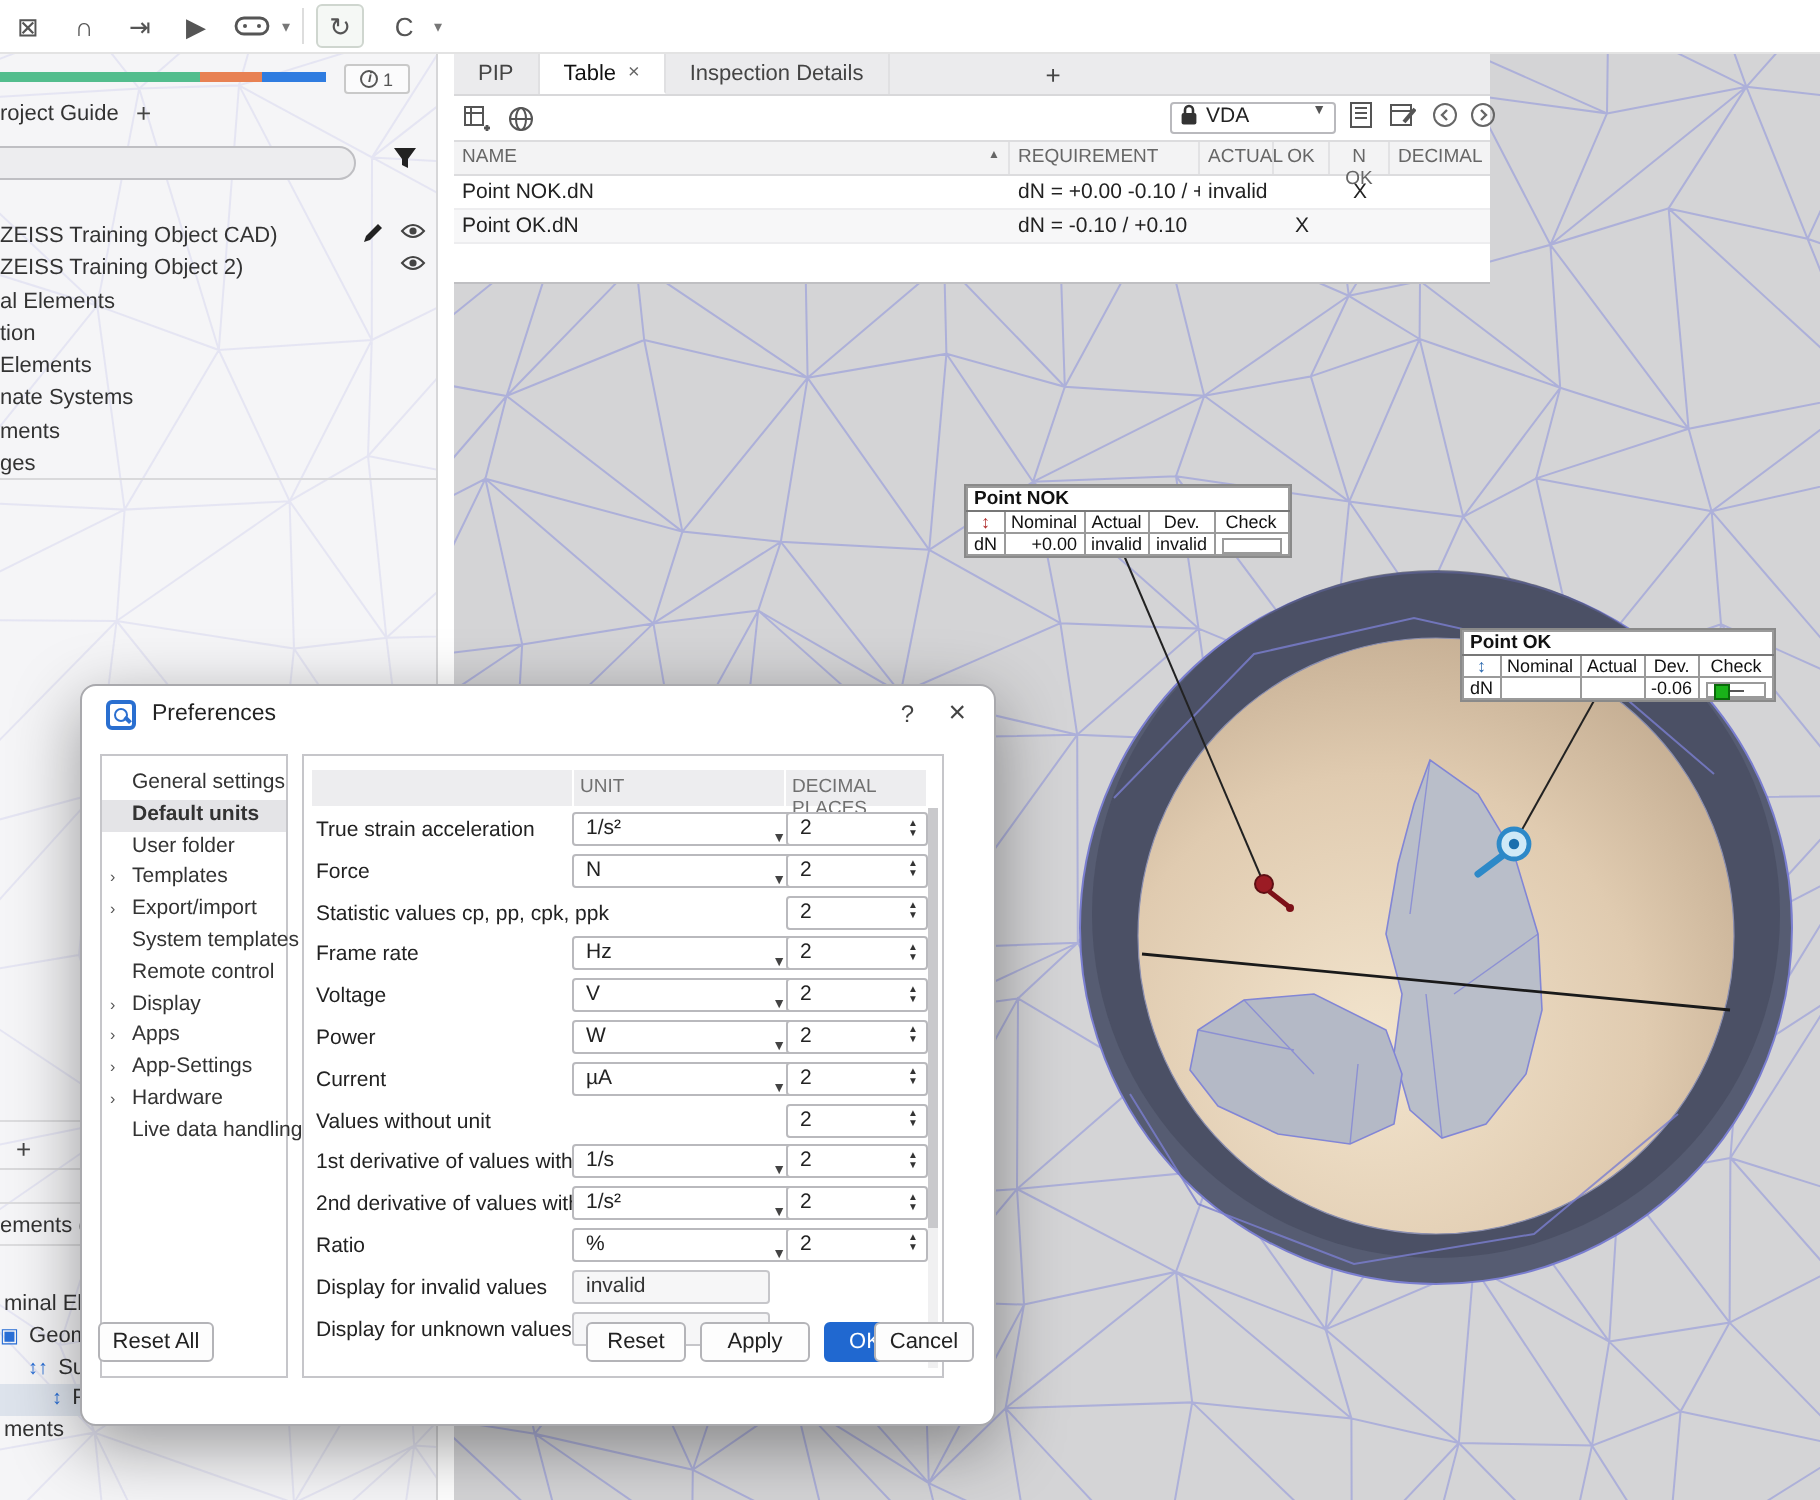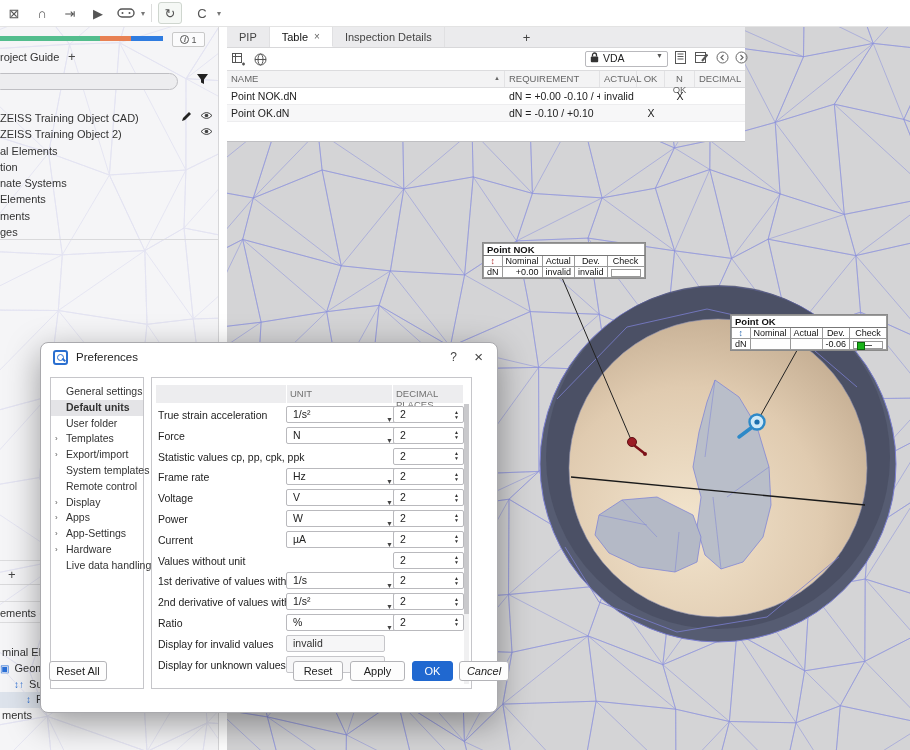--- a/index.html
+++ b/index.html
@@ -127,21 +127,21 @@
   .text-box { position:absolute; left:130px; top:1px; width:99px; height:17px; border:1px solid #c6c6ca;
     border-radius:2px; background:#f6f6f7; line-height:15px; padding-left:6px; color:#333; }
   #dlg-scroll { position:absolute; right:2px; top:26px; width:5px; height:280px; background:#f0f0f1; }
   #dlg-thumb { width:5px; height:210px; background:#c9c9cc; }
   .dlg-btn { position:absolute; height:20px; border:1px solid #b4b4b8; border-radius:3px; background:#fdfdfd;
     font-size:11px; color:#222; display:flex; align-items:center; justify-content:center; }
   #btn-reset-all { left:8px; top:318px; width:58px; }
   #btn-reset { left:252px; top:318px; width:50px; }
   #btn-apply { left:309px; top:318px; width:55px; }
   #btn-ok { left:371px; top:318px; width:41px; background:#2068d0; border-color:#2068d0; color:#fff; }
-  #btn-cancel { left:418px; top:318px; width:50px;font-style:italic; }
+  #btn-cancel { left:396px; top:318px; width:50px; }
 
   svg.ic { display:block; }
 </style>
 </head>
 <body>
 
 <div id="top-toolbar">
   <span class="tt-icon">⊠</span>
   <span class="tt-icon">∩</span>
   <span class="tt-icon">⇥</span>
@@ -396,28 +396,28 @@
     </span>
   </div>
         <div class="tree-row">
     <span>tion</span>
     <span class="row-icons">
       
       
     </span>
   </div>
         <div class="tree-row">
+    <span>Elements</span>
+    <span class="row-icons">
+      
+      
+    </span>
+  </div>
+        <div class="tree-row">
     <span>nate Systems</span>
-    <span class="row-icons">
-      
-      
-    </span>
-  </div>
-        <div class="tree-row">
-    <span>Elements</span>
     <span class="row-icons">
       
       
     </span>
   </div>
         <div class="tree-row">
     <span>ments</span>
     <span class="row-icons">
       
       

